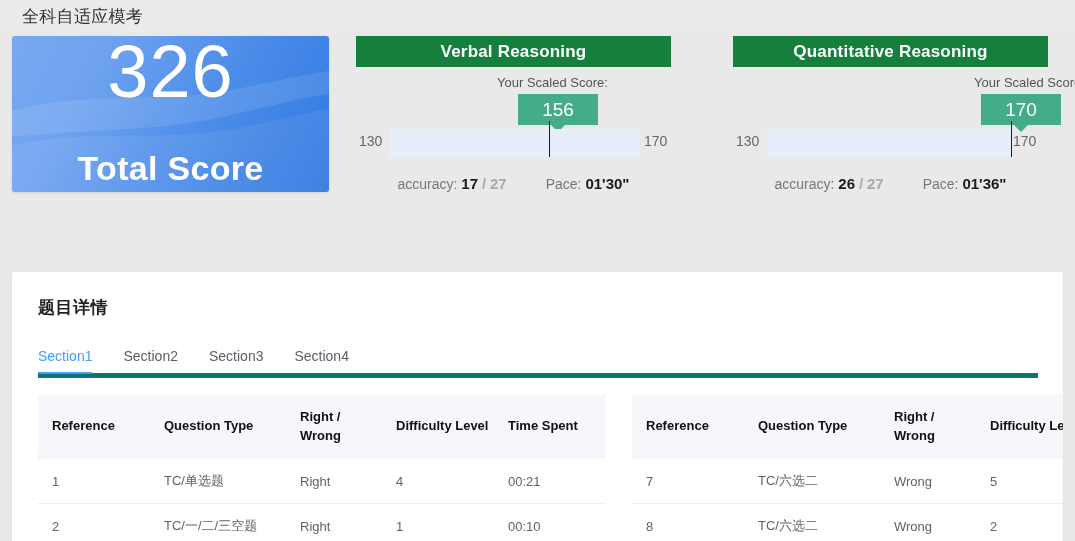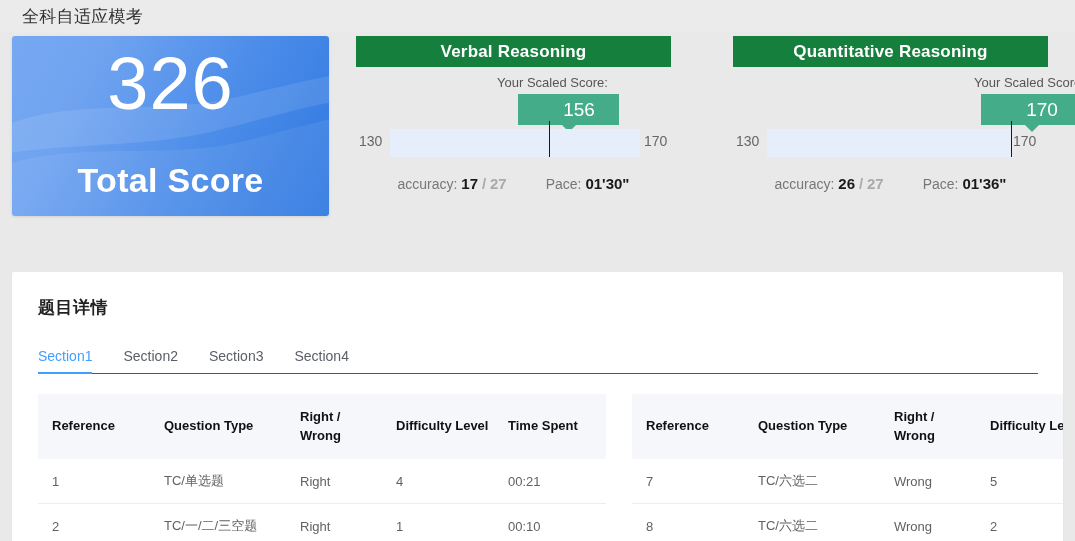--- a/index.html
+++ b/index.html
@@ -28,21 +28,21 @@
   
   .summary {
     position: absolute; left: 0; top: 32px;
     width: 1075px; height: 228px;
     background: #e9e9e9;
   }
 
   
   .total-card {
     position: absolute; left: 12px; top: 4px;
-    width: 317px; height: 180px;
+    width: 317px; height: 156px;
     border-radius: 3px;
     overflow: hidden;
     background: linear-gradient(118deg, #77a9f2 0%, #6fa3f0 24%, #4b8ce9 62%, #2f78e0 100%);
     box-shadow: 0 1px 3px rgba(0,0,0,.10);
   }
   .total-card .wave {
     position: absolute; left: 0; top: 0; width: 100%; height: 100%;
   }
   .total-card .inner {
     position: relative; z-index: 2;
@@ -93,21 +93,21 @@
     white-space: nowrap;
     top: 6px;
   }
   .score-badge {
     position: absolute;
     top: 25px;
     width: 80px; height: 31px;
     background: #45ac8a;
     color: #fff;
     font-size: 19px;
-    display: flex; align-items: center; justify-content: center; padding-left: 21px;
+    display: flex; align-items: center; justify-content: center;
   }
   .score-badge::after {
     content: "";
     position: absolute;
     left: 50%; bottom: -7px;
     transform: translateX(-50%);
     border-left: 7px solid transparent;
     border-right: 7px solid transparent;
     border-top: 7px solid #45ac8a;
   }
@@ -166,21 +166,21 @@
     font-size: 17px;
     font-weight: bold;
     color: #222;
     letter-spacing: .5px;
   }
   .tabs {
     position: relative;
     margin: 22px 0 0 26px;
     width: 1000px;
     height: 32px;
-    border-bottom: 1px solid #0f766e;
+    border-bottom: 5px solid #0f766e;
     display: flex;
     gap: 31px;
   }
   .tab {
     font-size: 14px;
     color: #5a5e66;
     line-height: 30px;
     cursor: pointer;
     position: relative;
   }

